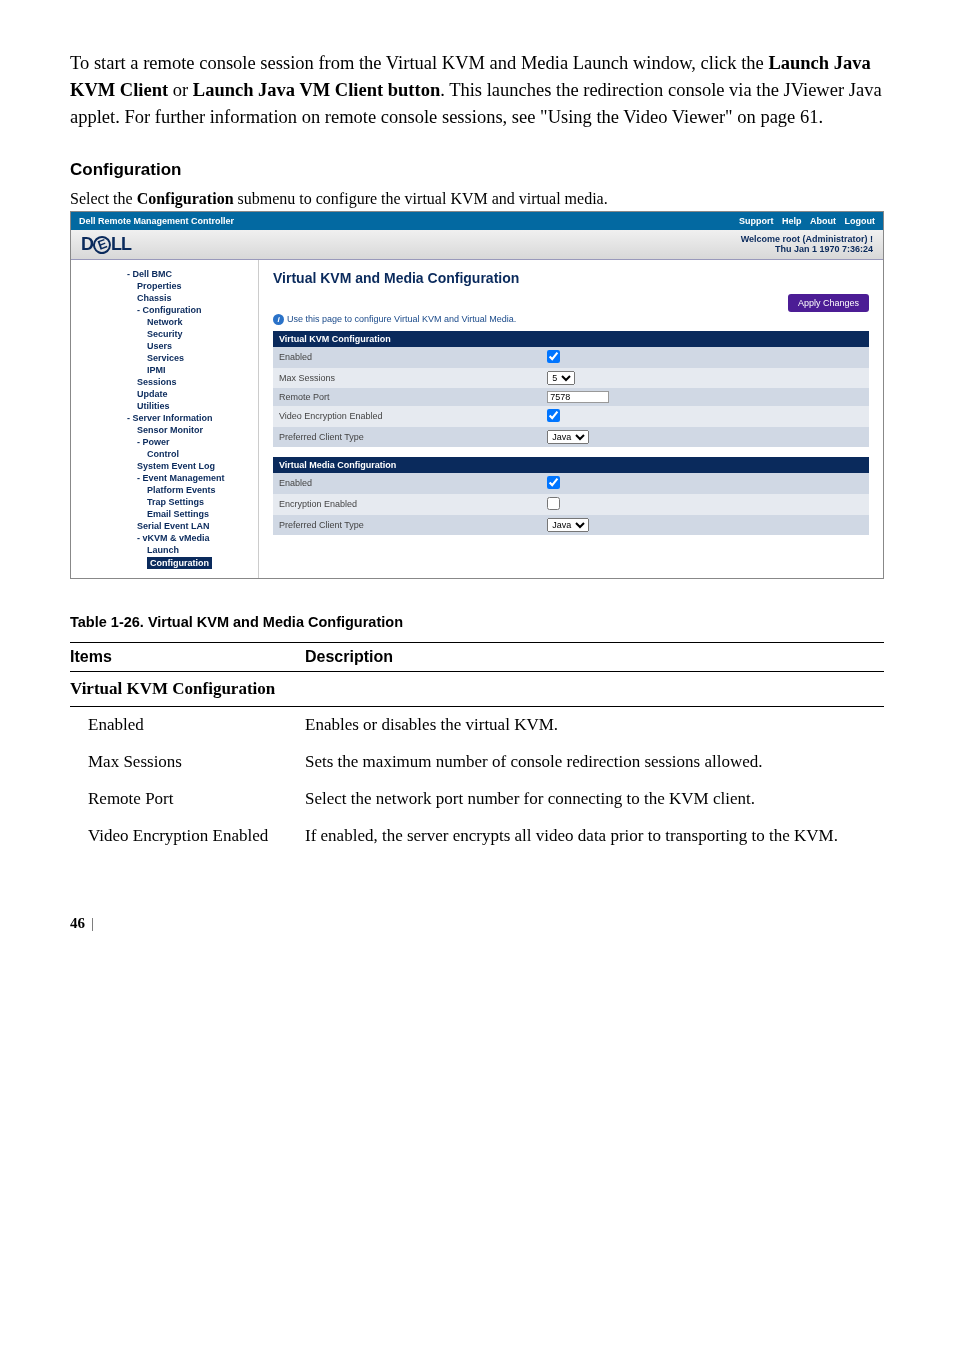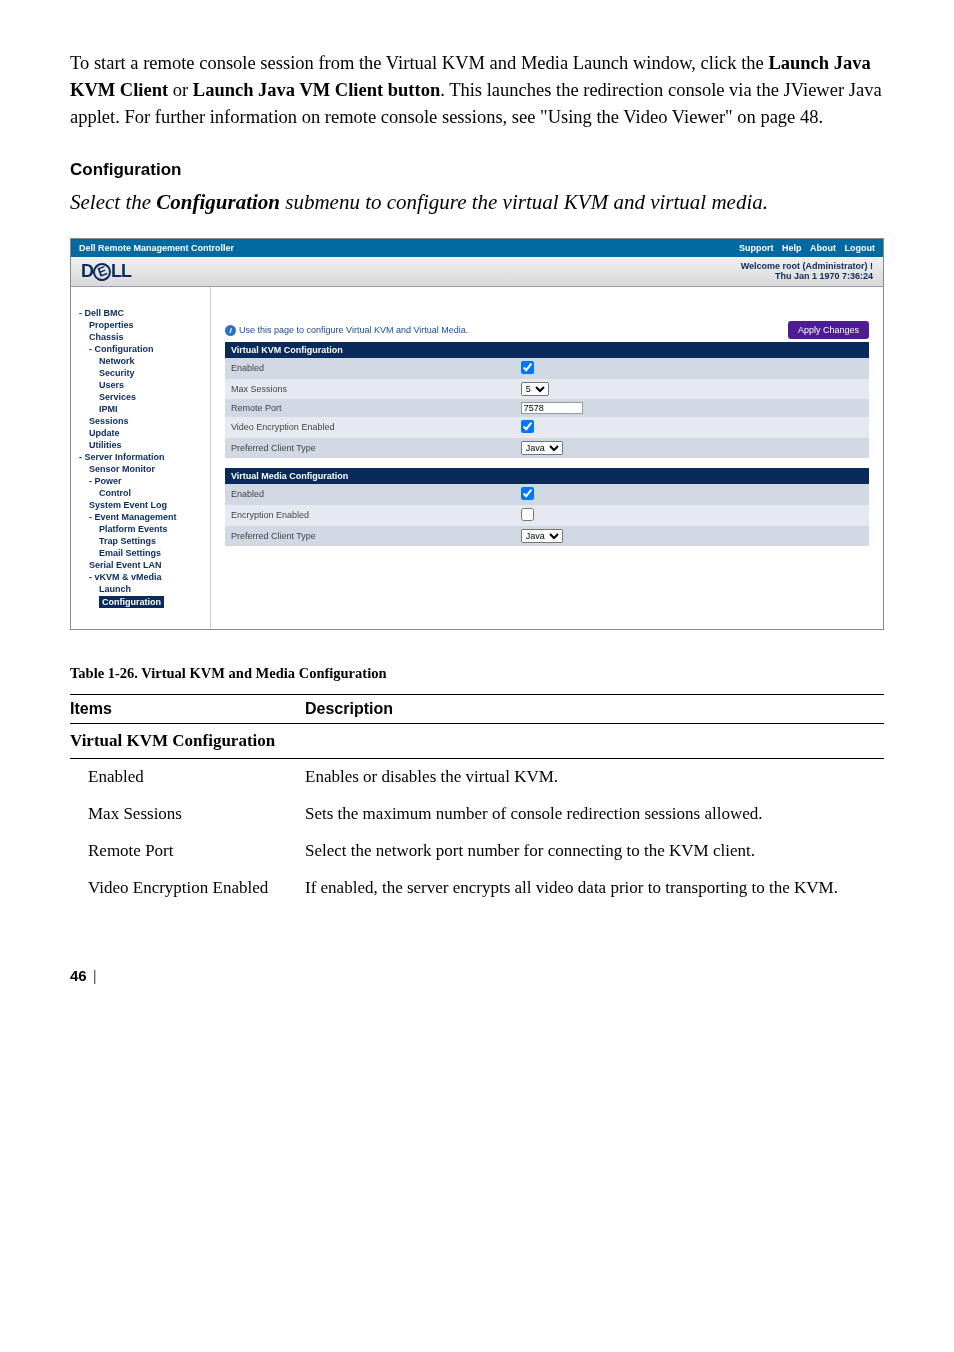--- a/index.html
+++ b/index.html
@@ -15,24 +15,22 @@
       line-height: 1.45;
       margin-bottom: 30px;
     }
     .section-heading {
       font-family: Arial, Helvetica, sans-serif;
       font-weight: bold;
       font-size: 17px;
       margin-bottom: 8px;
     }
     .section-text {
-      font-size: 21px;
+      font-size: 16px;
       line-height: 1.4;
-      margin-bottom: 20px;
-      font-style: italic;
     }
     b { font-weight: bold; }
 
     
     .screenshot {
       border: 1px solid #888;
       font-family: Verdana, Arial, sans-serif;
       font-size: 9px;
       margin-bottom: 35px;
       background: #fff;
@@ -81,23 +79,24 @@
       font-weight: bold;
     }
     .ss-body {
       display: flex;
       min-height: 260px;
     }
     .ss-nav {
       width: 140px;
       background: #fff;
       border-right: 1px solid #ccc;
-      padding: 20px 4px;
+      padding: 8px 4px;
       font-size: 9px;
       color: #0a2a5c;
+      margin-left: 48px;
     }
     .ss-nav .nav-item { padding: 1px 0 1px 4px; cursor: pointer; }
     .ss-nav .l1 { font-weight: bold; }
     .ss-nav .l2 { padding-left: 14px; font-weight: bold; }
     .ss-nav .l3 { padding-left: 24px; font-weight: bold; }
     .ss-nav .selected {
       background: #0a2a5c;
       color: #fff;
       display: inline-block;
       padding: 1px 3px;
@@ -159,21 +158,21 @@
     }
     .ss-table tr:nth-child(even) td { background: #e6eaf0; }
     .ss-table tr:nth-child(odd) td { background: #d0d8e4; }
     .ss-table .valcell input[type=text]{
       width: 62px; font-size:9px; border:1px solid #999; padding:0 2px;
     }
     .ss-table select { font-size:9px; }
 
     
     .table-caption {
-      font-family: Liberation Serif, serif;
+      font-family: Liberation Sans, sans-serif;
       font-size: 14.5px;
       font-weight: bold;
       margin-bottom: 12px;
     }
     .doc-table {
       width: 100%;
       border-collapse: collapse;
       font-size: 17px;
     }
     .doc-table thead th {
@@ -193,35 +192,35 @@
     }
     .doc-table .subhead td {
       font-weight: bold;
       border-bottom: 1px solid #000;
       padding-top: 6px;
       padding-bottom: 5px;
     }
     .doc-table .row td:first-child { padding-left: 18px; }
     .page-num {
       margin-top: 60px;
-      font-family: Liberation Sans, sans-serif;
+      font-family: Liberation Serif, serif;
       font-size: 15px;
       font-weight: bold;
     }
     .page-num .bar {
       font-weight: normal;
       color: #555;
       margin: 0 6px;
     }
   </style>
 </head>
 <body>
 
 <p class="intro-text">
-  <span>To start a remote console session from the Virtual KVM and Media Launch window, click the </span><b>Launch Java KVM Client</b><span> or </span><b>Launch Java VM Client button</b><span>. This launches the redirection console via the JViewer Java applet. For further information on remote console sessions, see "Using the Video Viewer" on page 48.</span>
+  <span>To start a remote console session from the Virtual KVM and Media Launch window, click the </span><b>Launch Java KVM Client</b><span> or </span><b>Launch Java VM Client button</b><span>. This launches the redirection console via the JViewer Java applet. For further information on remote console sessions, see "Using the Video Viewer" on page 61.</span>
 </p>
 
 <div class="section-heading">Configuration</div>
 <p class="section-text">
   <span>Select the </span><b>Configuration</b><span> submenu to configure the virtual KVM and virtual media.</span>
 </p>
 
 <div class="screenshot">
   <div class="ss-titlebar">
     <span>Dell Remote Management Controller</span>
@@ -261,20 +260,21 @@
         <div class="nav-item l2">- Event Management</div>
         <div class="nav-item l3">Platform Events</div>
         <div class="nav-item l3">Trap Settings</div>
         <div class="nav-item l3">Email Settings</div>
         <div class="nav-item l2">Serial Event LAN</div>
         <div class="nav-item l2">- vKVM &amp; vMedia</div>
         <div class="nav-item l3">Launch</div>
         <div class="nav-item l3"><span class="selected">Configuration</span></div>
       </div>
     <div class="ss-main">
+      <h2>Virtual KVM and Media Configuration</h2>
       <button class="apply-btn">Apply Changes</button>
       <div class="info-line">
         <span class="info-icon">i</span><span>Use this page to configure Virtual KVM and Virtual Media.</span>
       </div>
 
       <table class="ss-table">
         <tbody>
             <tr>
               <th colspan="2">Virtual KVM Configuration</th>
             </tr>

